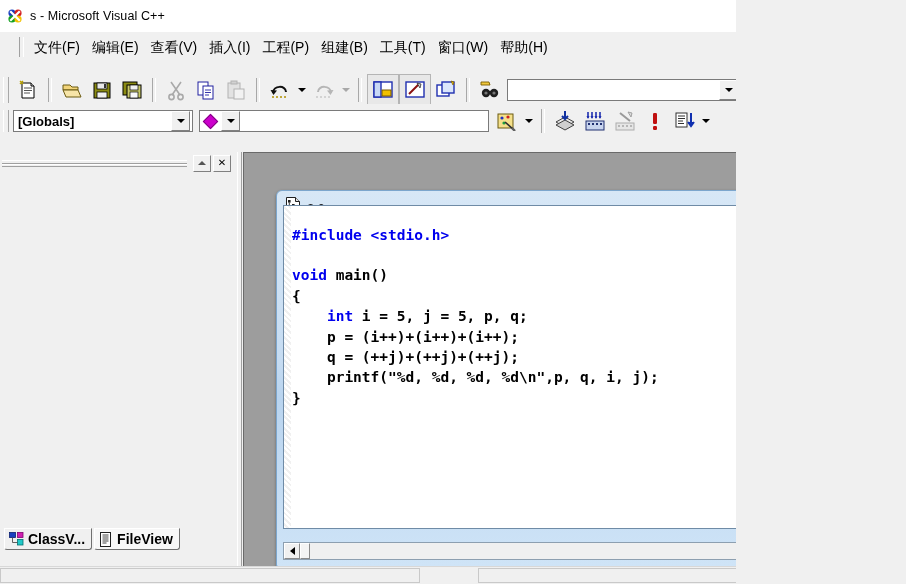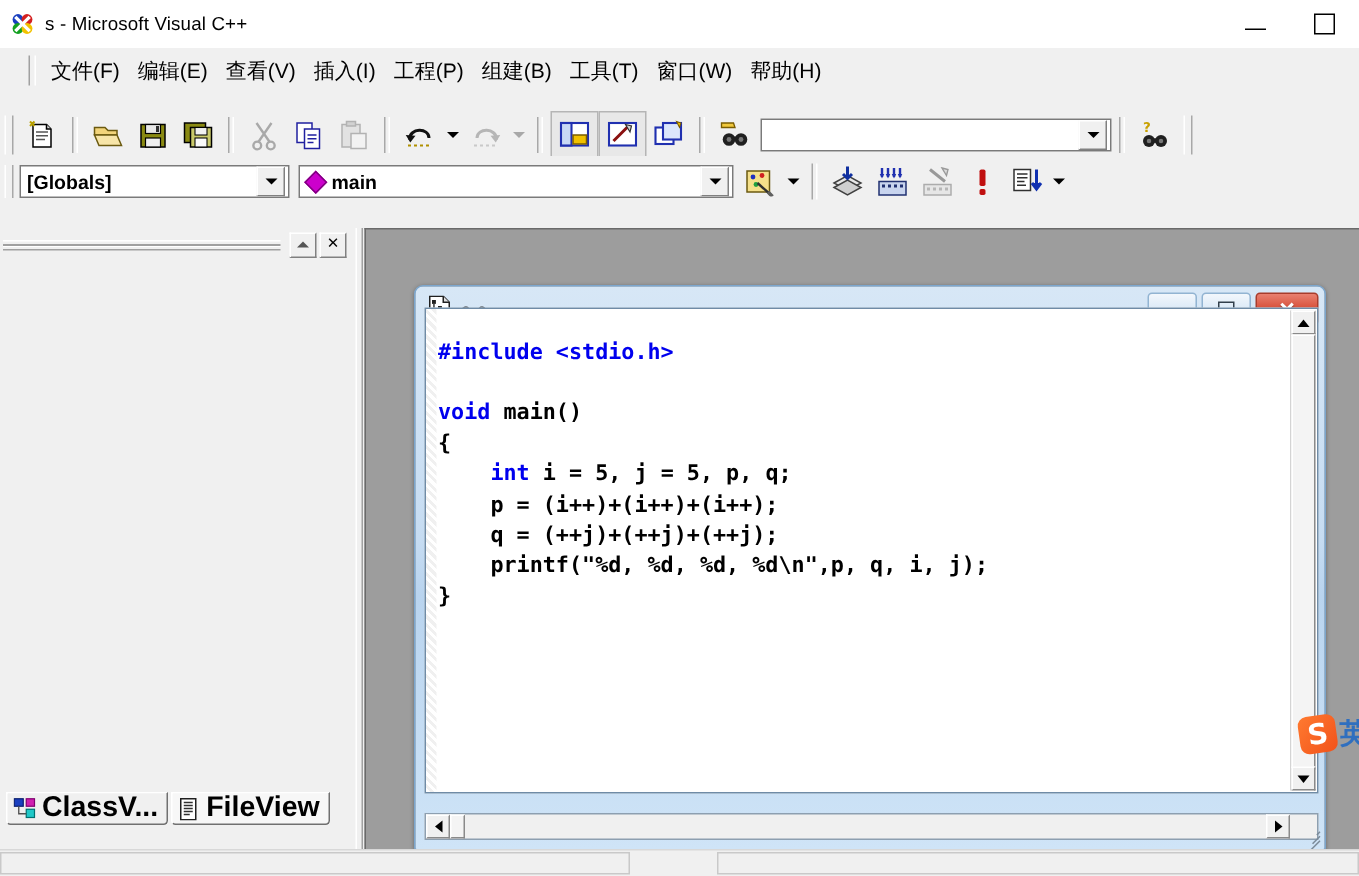--- a/index.html
+++ b/index.html
@@ -5,21 +5,21 @@
   html, body {
     margin: 0; padding: 0;
     width: 906px; height: 584px;
     overflow: hidden;
     background: #f0f0f0;
     font-family: "Liberation Sans", sans-serif;
     -webkit-font-smoothing: none;
   }
   #app {
     position: relative;
-    width: 906px; height: 584px;
+    width: 736px; height: 584px;
     background: #f0f0f0;
     overflow: hidden;
   }
 
   
   .titlebar {
     position: absolute; left: 0; top: 0; width: 906px; height: 32px;
     background: #ffffff;
     display: flex; align-items: center;
   }
@@ -174,21 +174,21 @@
     font-size: 14.5px; font-weight: bold; color: #000; margin-left: 6px;
     white-space: nowrap;
   }
   .ws-tabs {
     position: absolute; left: 4px; top: 376px; width: 227px; height: 26px;
     display: flex; align-items: flex-start;
   }
   .wstab {
     height: 22px; display: flex; align-items: center;
     padding: 0 6px 0 4px; margin-right: 2px;
-    font-size: 19px; font-weight: bold; color: #000;
+    font-size: 14px; font-weight: bold; color: #000;
     background: #f0f0f0;
     border: 1px solid #ffffff; border-right-color: #707070; border-bottom-color: #707070;
     border-radius: 0 0 3px 3px;
     box-sizing: border-box; white-space: nowrap;
   }
   .vsplit {
     position: absolute; left: 235px; top: 152px; width: 8px; height: 415px;
     background: #f0f0f0;
   }
   .vsplit::after {
@@ -519,21 +519,20 @@
     <div class="combo" style="width:180px">
       <span class="ctext">[Globals]</span>
       <div class="combo-arrow">
           <div class="tri-down"></div>
         </div>
     </div>
 
 
     <div class="combo" style="width:290px;margin-left:6px">
       <span class="diamond"></span>
-      <span class="ctext" style="padding-left:0">main</span>
       <div class="combo-arrow">
           <div class="tri-down"></div>
         </div>
     </div>
 
     <div class="tbbtn" style="margin-left:2px">
       <svg width="20" height="20" viewBox="0 0 20 20">
         <rect x="2" y="3" width="15" height="14" fill="#f5e08a" stroke="#6b5a10" stroke-width="1"></rect>
         <circle cx="6" cy="7" r="1.6" fill="#2030c0"></circle>
         <circle cx="12" cy="6" r="1.6" fill="#d02020"></circle>

